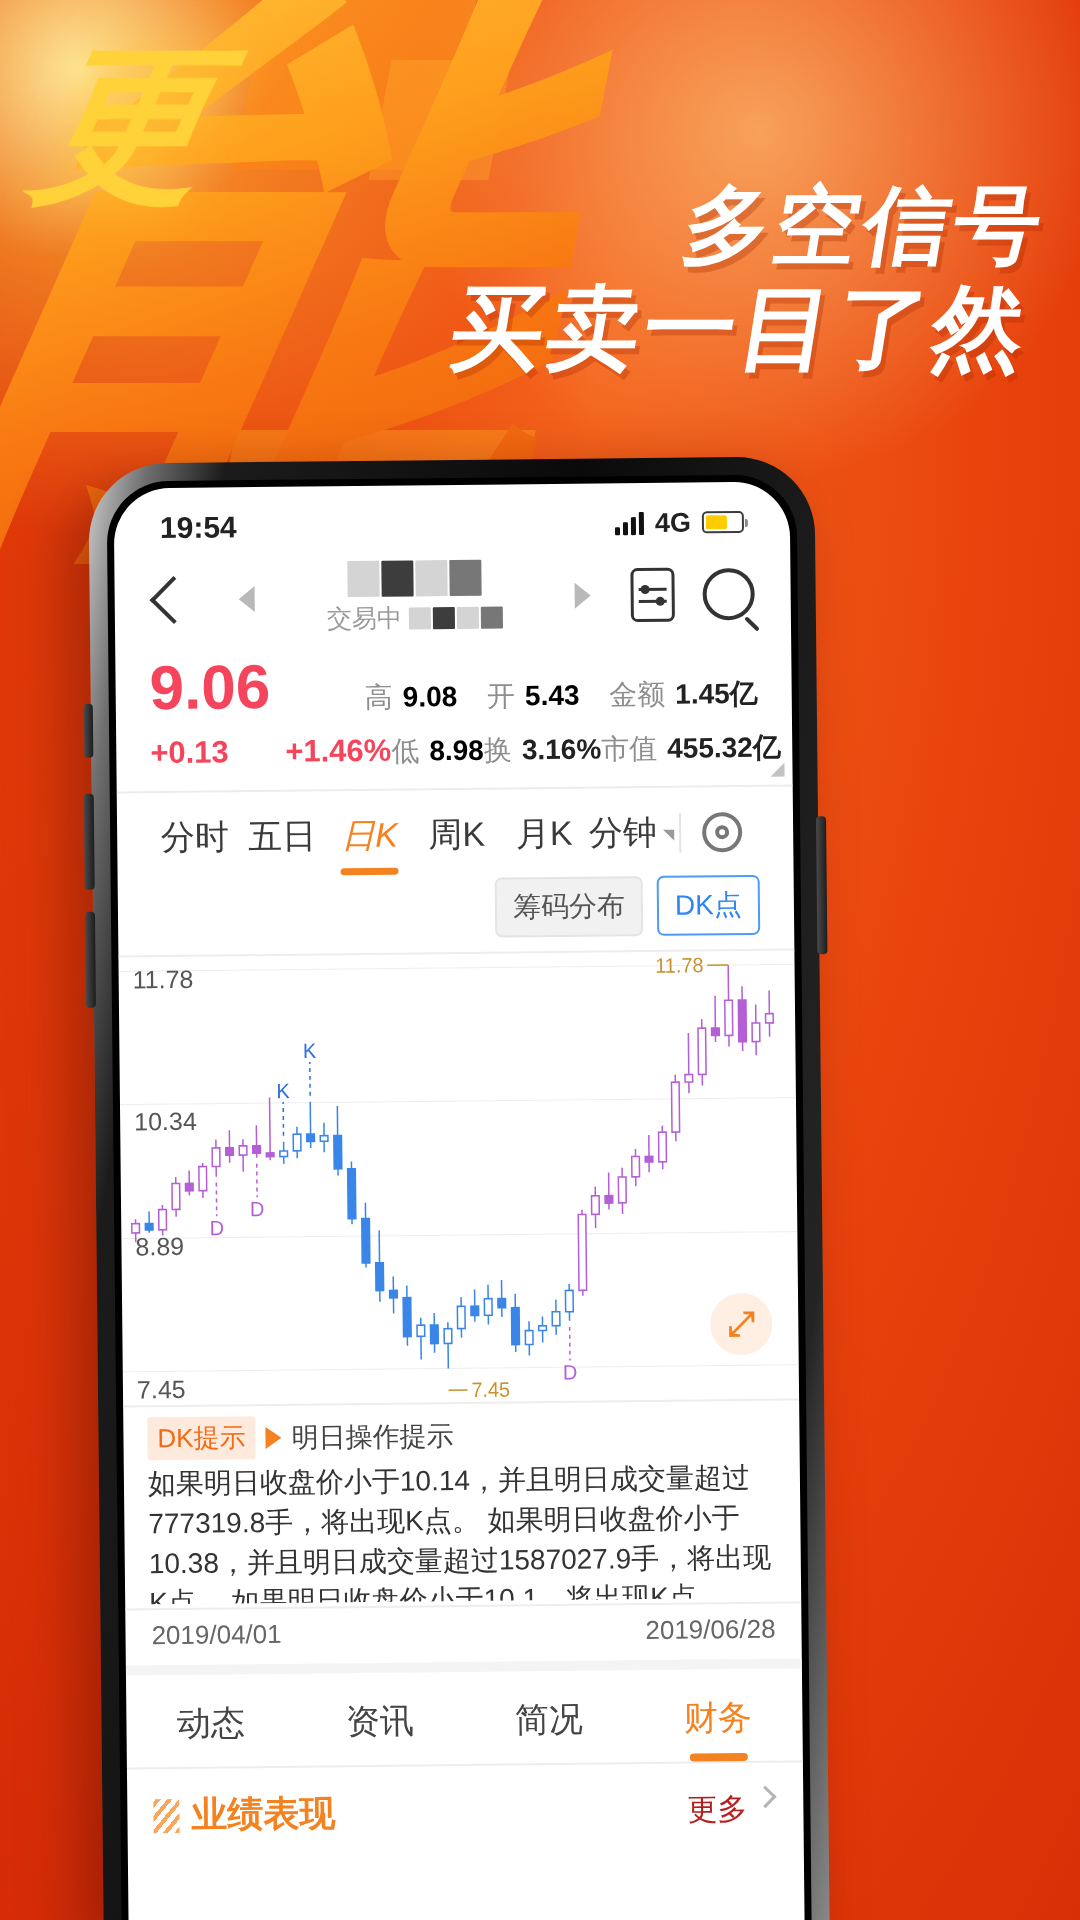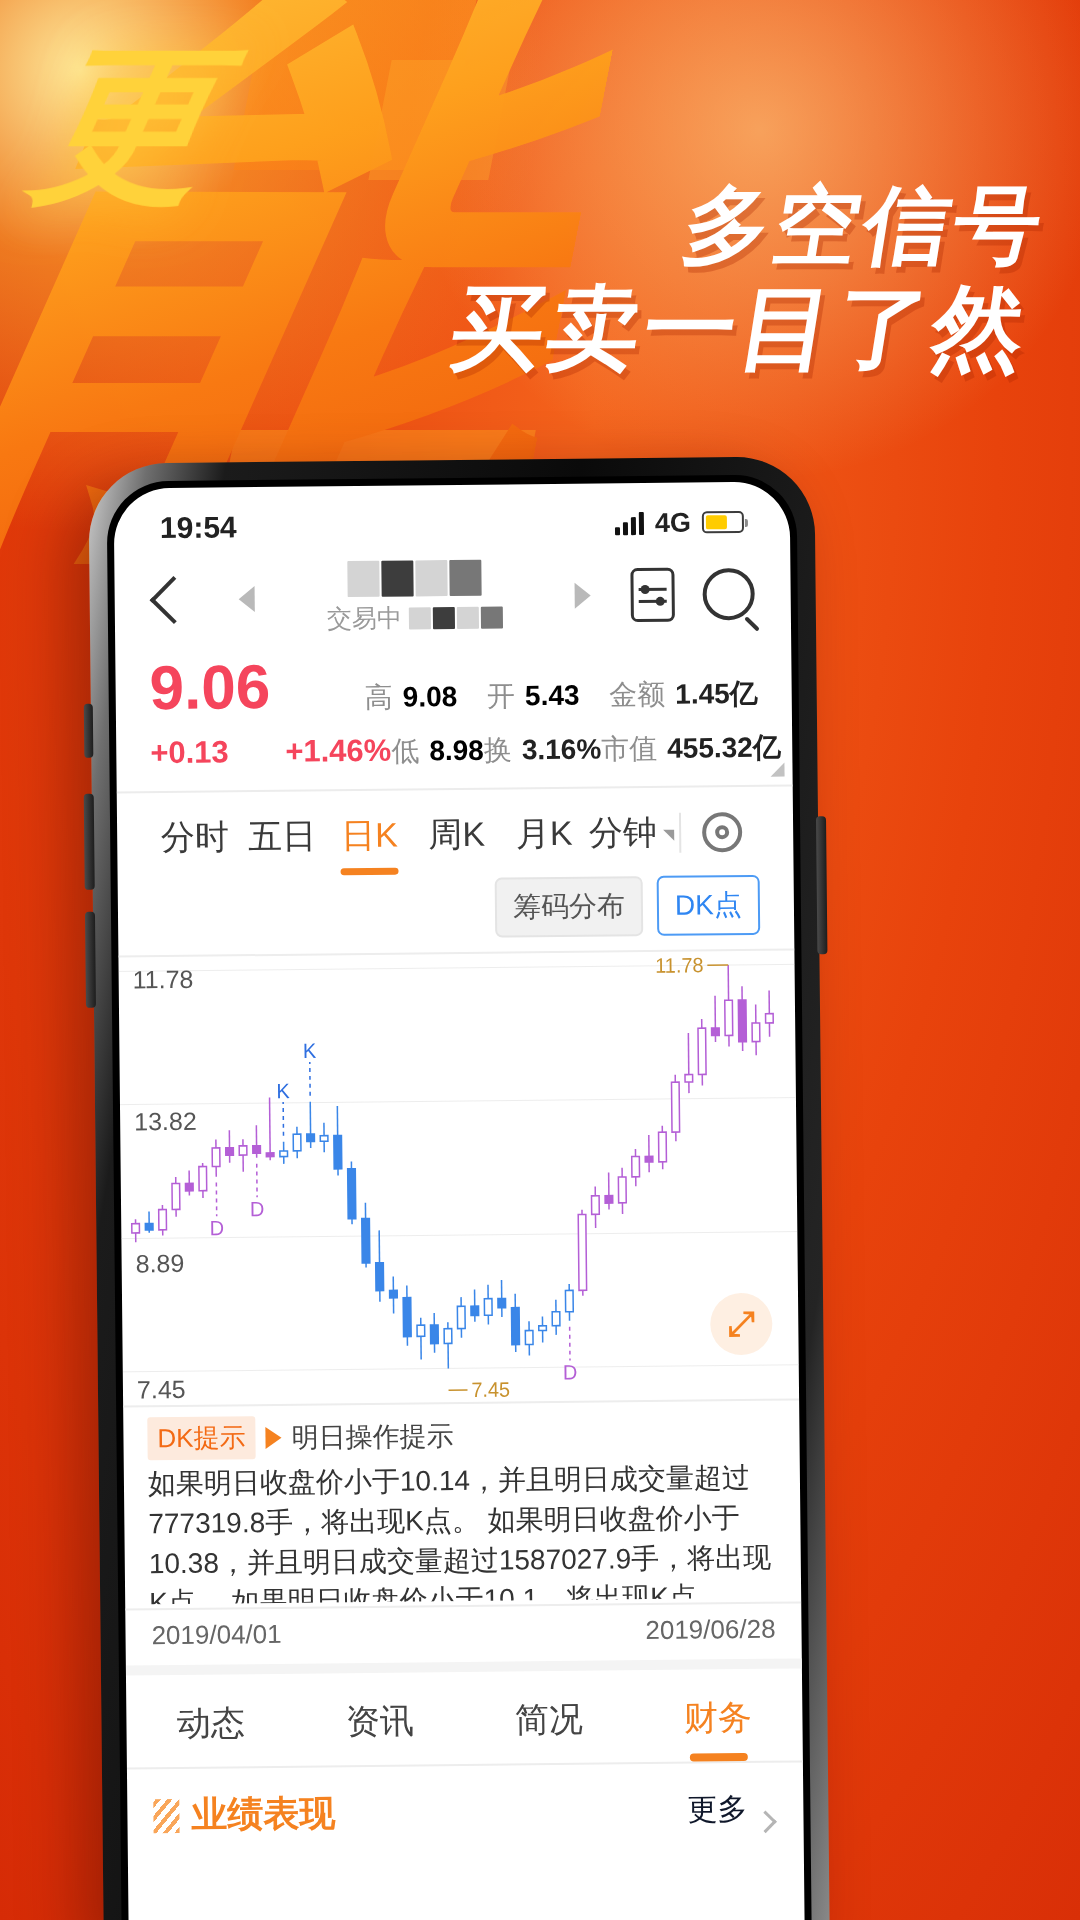--- a/index.html
+++ b/index.html
@@ -158,21 +158,21 @@
   #q-pct{flex:0 0 80px;}
   .qrow.r2{margin-top:12px;}
   .qrow.r2 .qcell{font-size:28px;}
   #quote-corner{position:absolute; right:8px; bottom:8px; width:0;height:0;
      border-left:14px solid transparent; border-bottom:14px solid #c2c2c2;}
   .divider{height:2px;background:#ececec;}
 
   
   #ktabs{display:flex; align-items:center; padding:22px 34px 0 34px; gap:0;}
   .ktab{flex:1; text-align:center; font-size:34px; color:#3a3a3a; position:relative; padding-bottom:16px;}
-  .ktab.active{color:#f58220;}
+  .ktab.active{color:#f58220;font-style:italic;}
   .ktab.active .uline{position:absolute; left:50%; transform:translateX(-50%); bottom:0; width:58px;height:7px;background:#f58220;border-radius:4px;}
   .ktab .caret{display:inline-block;width:0;height:0;border-left:11px solid transparent;border-top:11px solid #9a9a9a;margin-left:6px;vertical-align:middle;}
   #ktab-sep{width:2px;height:40px;background:#e4e4e4;margin:0 4px 16px 4px;}
   #ico-gear{flex:0 0 74px; display:flex; justify-content:center; padding-bottom:16px;}
   .gear{width:40px;height:40px;border:4px solid #777;border-radius:50%;position:relative;}
   .gear::before{content:"";position:absolute;inset:9px;border:4px solid #777;border-radius:50%;}
 
   #kbtns{display:flex; justify-content:flex-end; gap:14px; padding:4px 34px 14px 34px;}
   .kbtn{font-size:28px; padding:9px 16px; border-radius:7px;}
   #btn-chip{background:#f1f1f1; color:#555; border:2px solid #e4e4e4;}
@@ -203,21 +203,21 @@
   
   #btabs{display:flex;border-top:10px solid #f4f4f4;padding-top:26px;}
   .btab{flex:1;text-align:center;font-size:34px;color:#444;position:relative;padding-bottom:20px;}
   .btab.active{color:#f58220;}
   .btab.active .uline{position:absolute;left:50%;transform:translateX(-50%);bottom:0;width:58px;height:8px;background:#f58220;border-radius:4px;}
 
   #sectionbar{display:flex;align-items:center;padding:22px 30px 0 26px;border-top:2px solid #ededed;}
   #sec-mark{width:26px;height:34px;margin-right:12px;
     background:repeating-linear-gradient(-50deg,#f9a65a 0 4px,#fff 4px 9px);}
   #sec-title{font-size:36px;color:#f58220;font-weight:bold;flex:1;}
-  #sec-more{font-size:30px;color:#0f172a;display:flex;align-items:flex-end;gap:10px;}
+  #sec-more{font-size:30px;color:#b91c1c;display:flex;align-items:flex-start;gap:10px;}
   .chev-r{width:16px;height:16px;border-top:3px solid #b5b5b5;border-right:3px solid #b5b5b5;transform:rotate(45deg);}
 </style>
 </head>
 <body>
 
 <div id="promo-bg">
   <div class="band" id="band1"></div>
   <div class="band" id="band2"></div>
   <div class="band" id="band3"></div>
   <div class="bgglyph" id="bg-neng">能</div>
@@ -441,22 +441,22 @@
             <line x1="143.375" y1="209.40415704387988" x2="143.375" y2="243.40415704387988" stroke="#b45fd6" stroke-width="1.6" stroke-dasharray="4,4"></line>
             <text x="143.375" y="262.4041570438799" fill="#b45fd6" font-size="21" font-family="Liberation Sans, sans-serif" text-anchor="middle">D</text>
             <line x1="471.125" y1="377.34872979214776" x2="471.125" y2="411.34872979214776" stroke="#b45fd6" stroke-width="1.6" stroke-dasharray="4,4"></line>
             <text x="471.125" y="430.34872979214776" fill="#b45fd6" font-size="21" font-family="Liberation Sans, sans-serif" text-anchor="middle">D</text>
             <line x1="620.125" y1="14" x2="642.125" y2="14" stroke="#c8922e" stroke-width="1.6"></line>
             <text x="616.125" y="21" fill="#c8922e" font-size="21" font-family="Liberation Sans, sans-serif" text-anchor="end">11.78</text>
             <line x1="342.875" y1="440" x2="362.875" y2="440" stroke="#c8922e" stroke-width="1.6"></line>
             <text x="366.875" y="447" fill="#c8922e" font-size="21" font-family="Liberation Sans, sans-serif">7.45</text>
           </svg>
       <div class="ylab" id="yl0" style="top:8px">11.78</div>
-      <div class="ylab" id="yl1" style="top:150px">13.82</div>
-      <div class="ylab" id="yl2" style="top:292px">8.89</div>
+      <div class="ylab" id="yl1" style="top:150px">10.34</div>
+      <div class="ylab" id="yl2" style="top:275px">8.89</div>
       <div class="ylab" id="yl3" style="top:418px">7.45</div>
       <div id="fullscreen-btn">⤢</div>
     </div>
 
     <div id="dk">
       <div id="dk-head">
         <span id="dk-badge">DK提示</span>
         <span class="play"></span>
         <span id="dk-sub">明日操作提示</span>
       </div>

